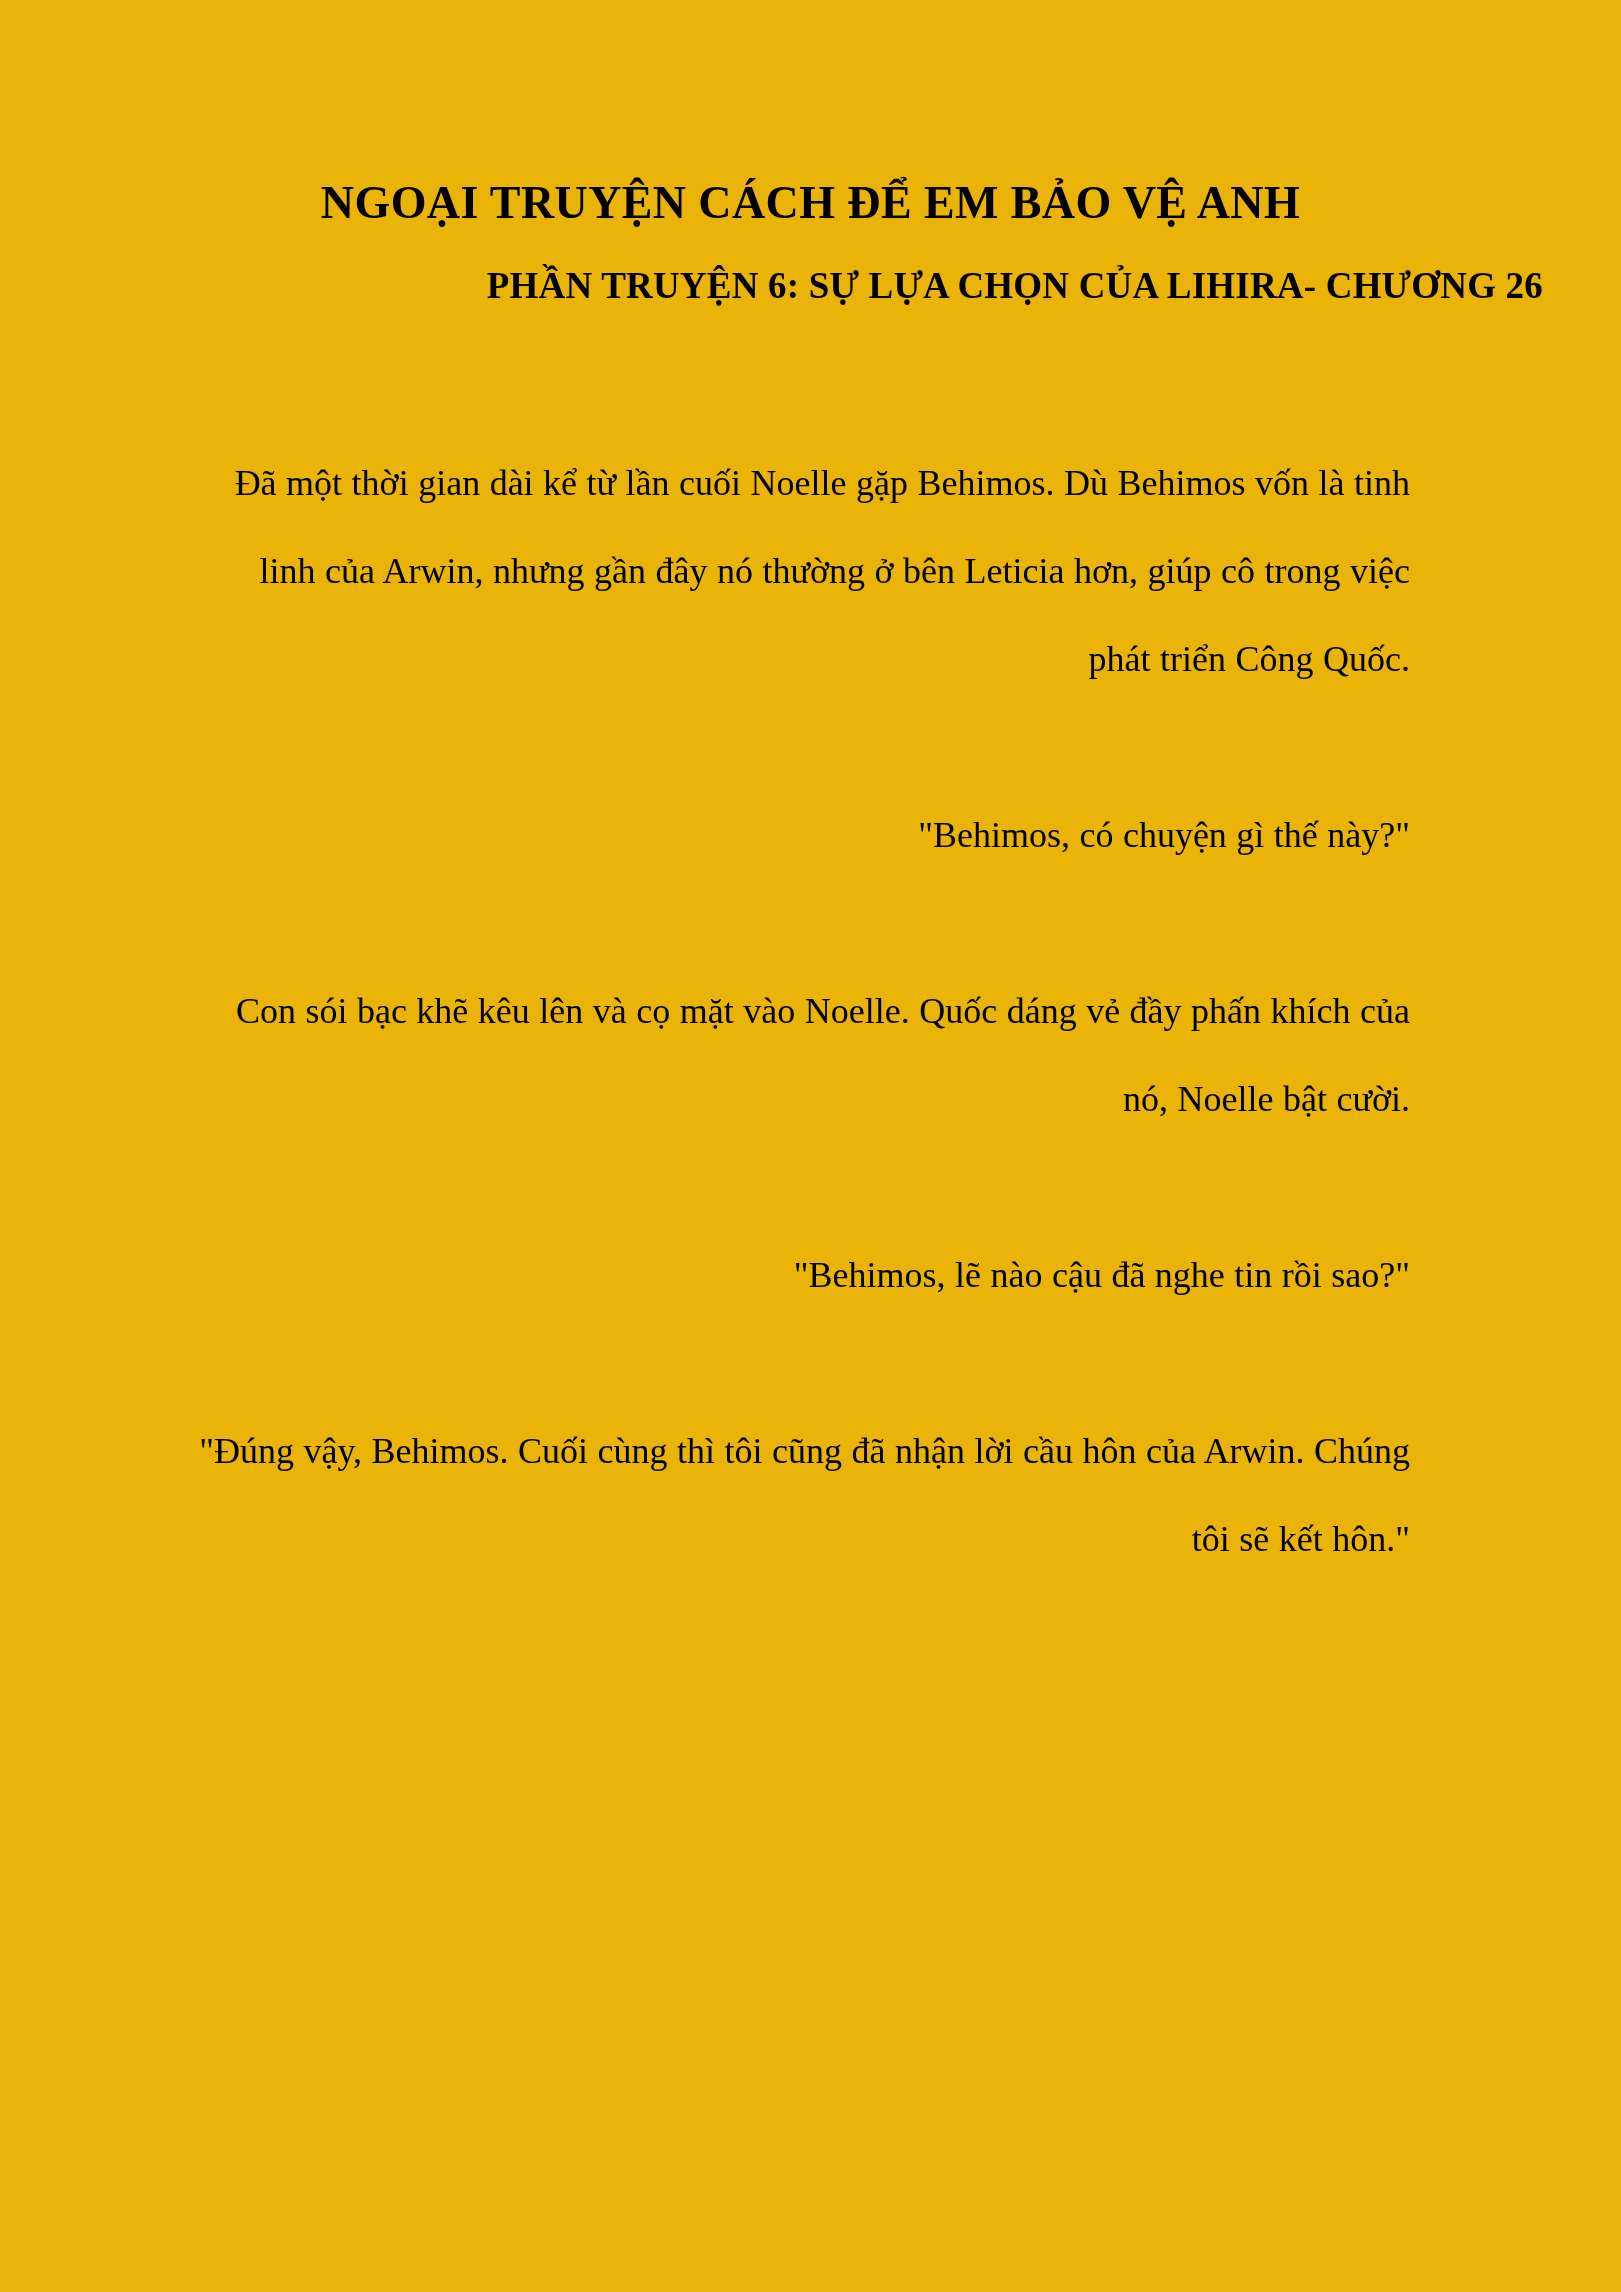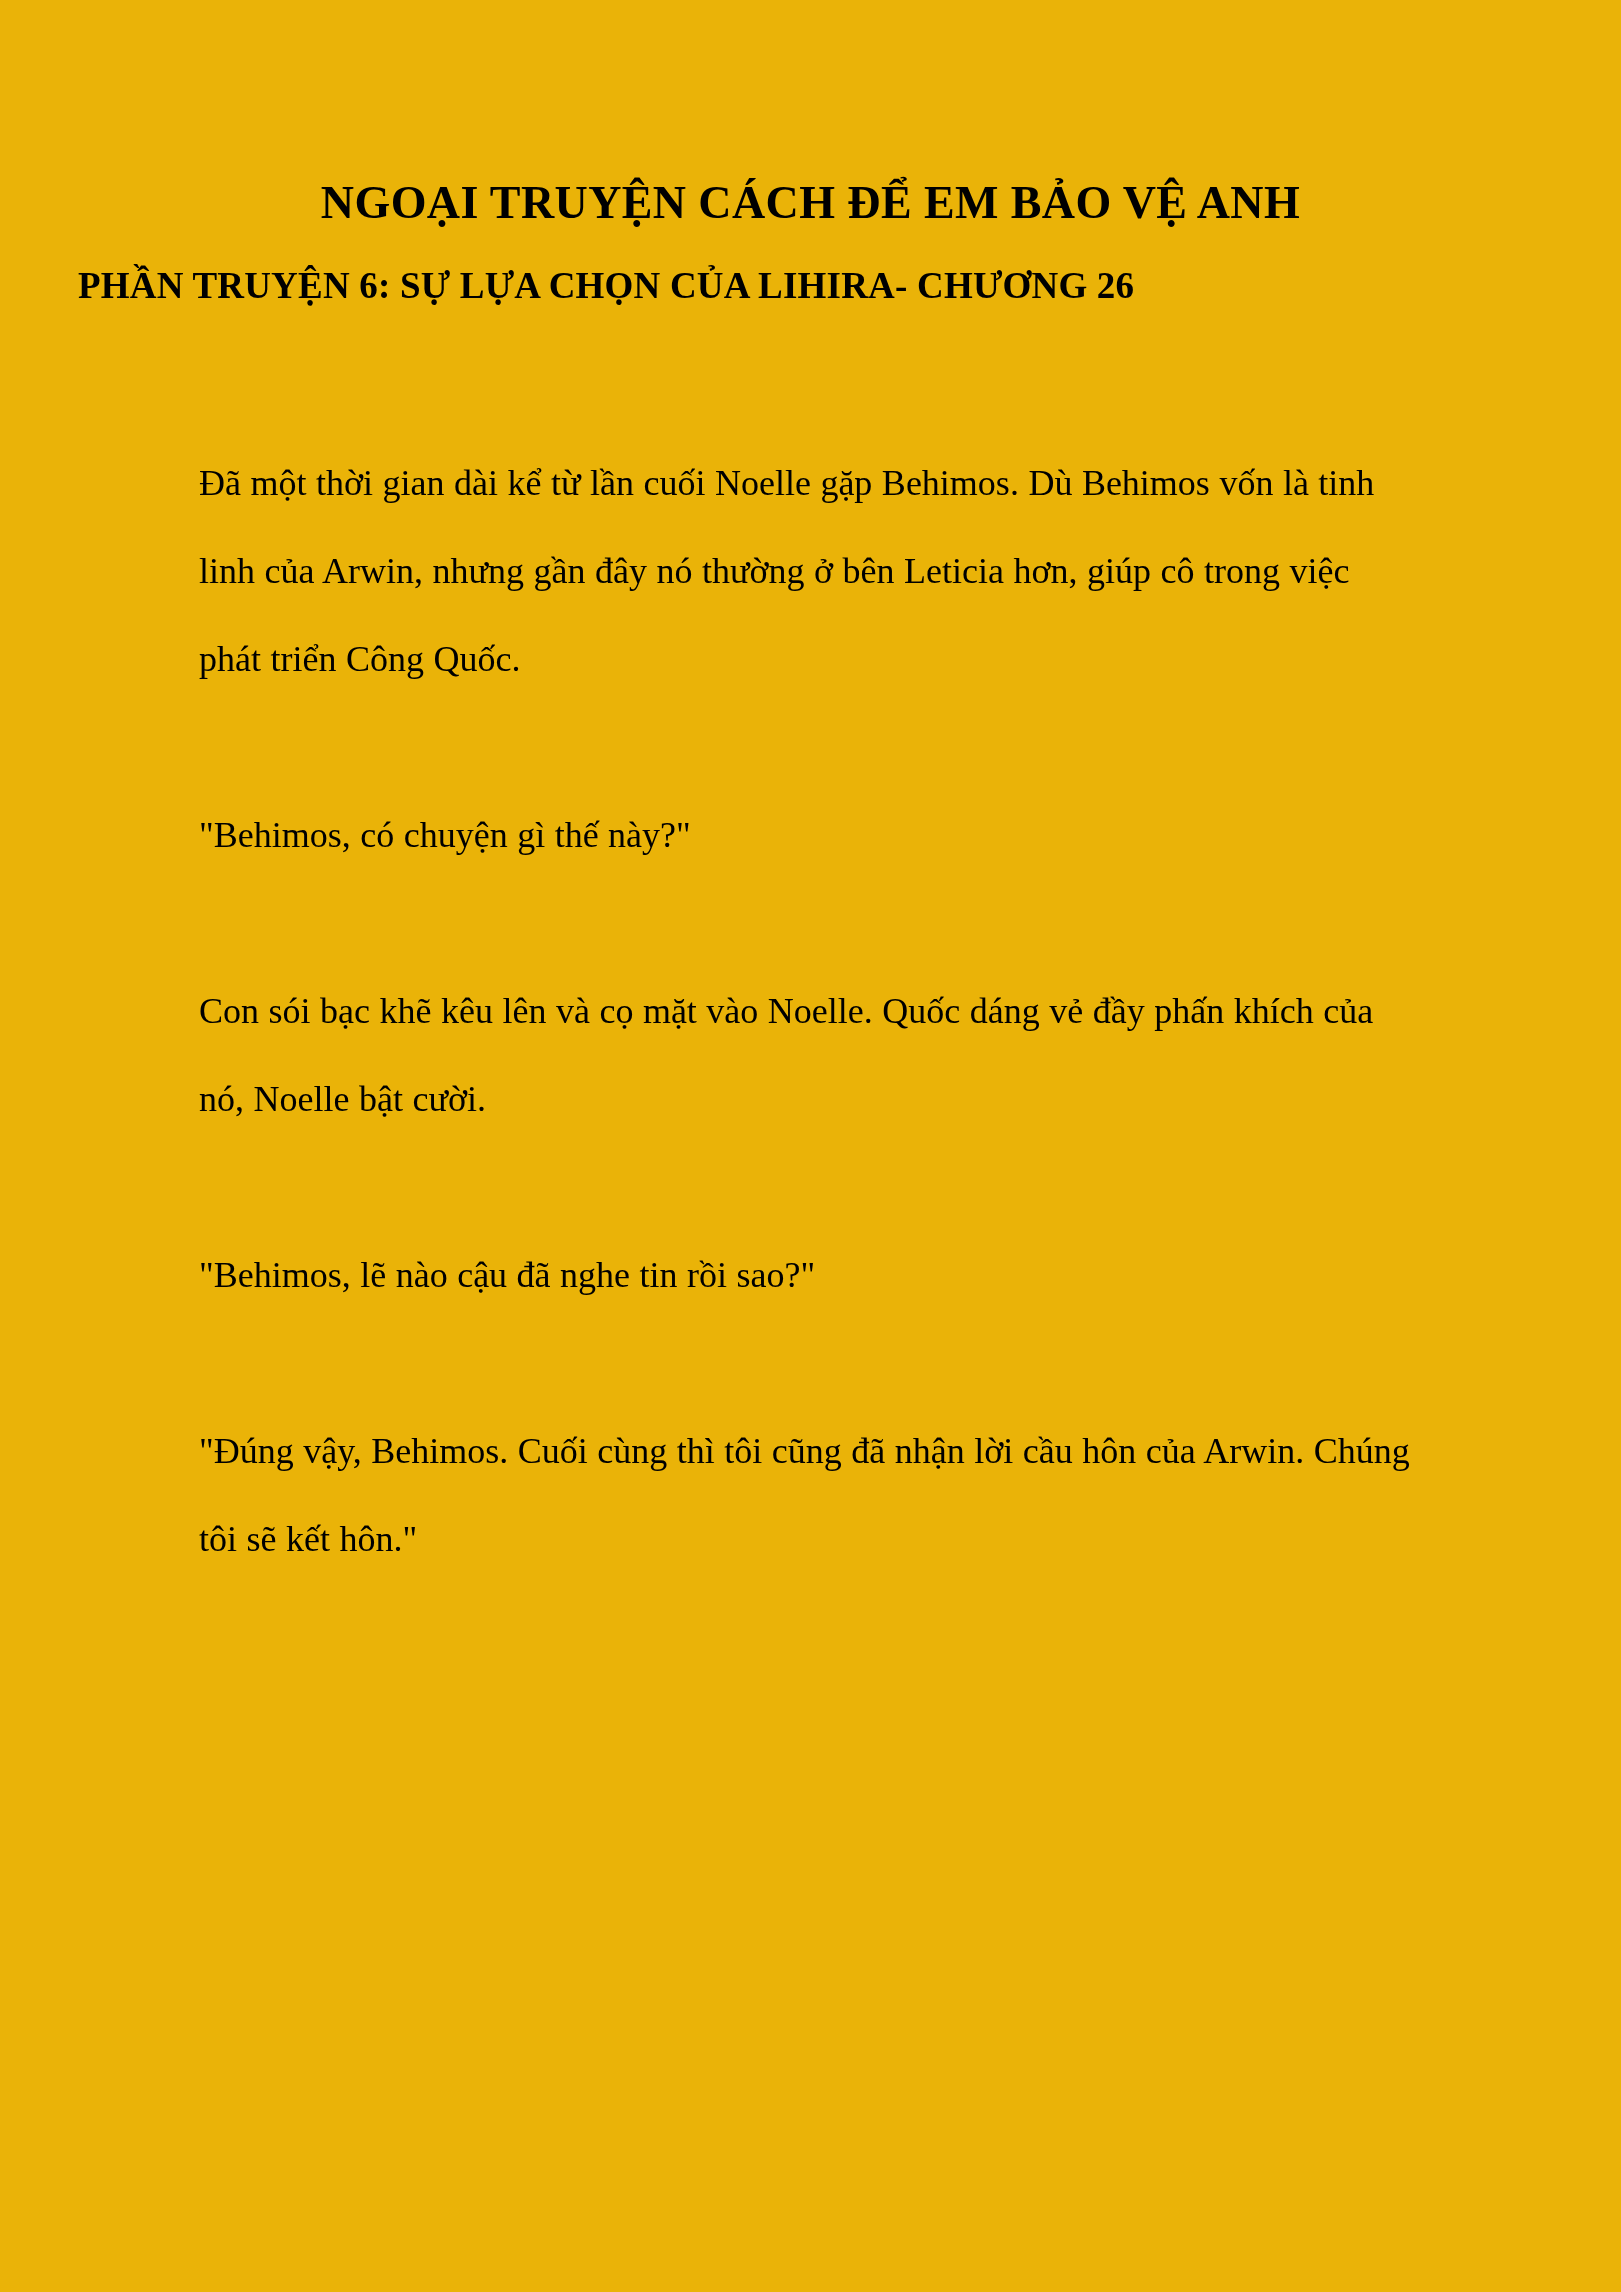--- a/index.html
+++ b/index.html
@@ -39,33 +39,33 @@
     text-align: center;
   }
 
   .doc-subtitle {
     font-size: 37px;
     font-weight: bold;
     line-height: 1.3;
     letter-spacing: 0.2px;
     margin: 0;
     padding: 29px 78px 0 78px;
-    text-align: left;
+    text-align: right;
   }
 
   .doc-body {
     margin-top: 129px;
     padding-left: 199px;
     padding-right: 211px;
   }
 
   .para {
     font-size: 36px;
     line-height: 88px;
-    text-align: left;
+    text-align: right;
     margin: 0 0 88px 0;
     word-spacing: 0.5px;
   }
 
   .para:last-child {
     margin-bottom: 0;
   }
 </style>
 </head>
 <body>

